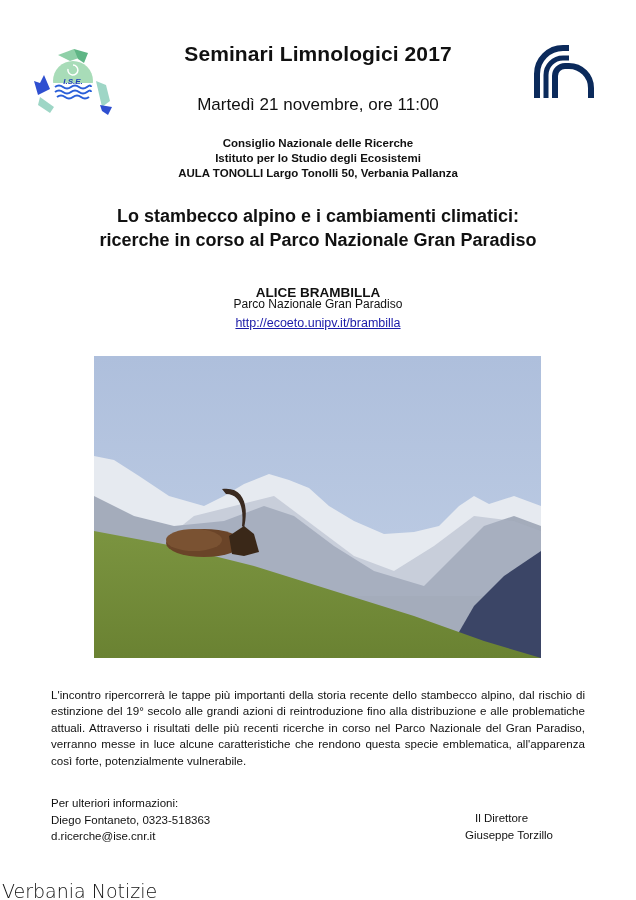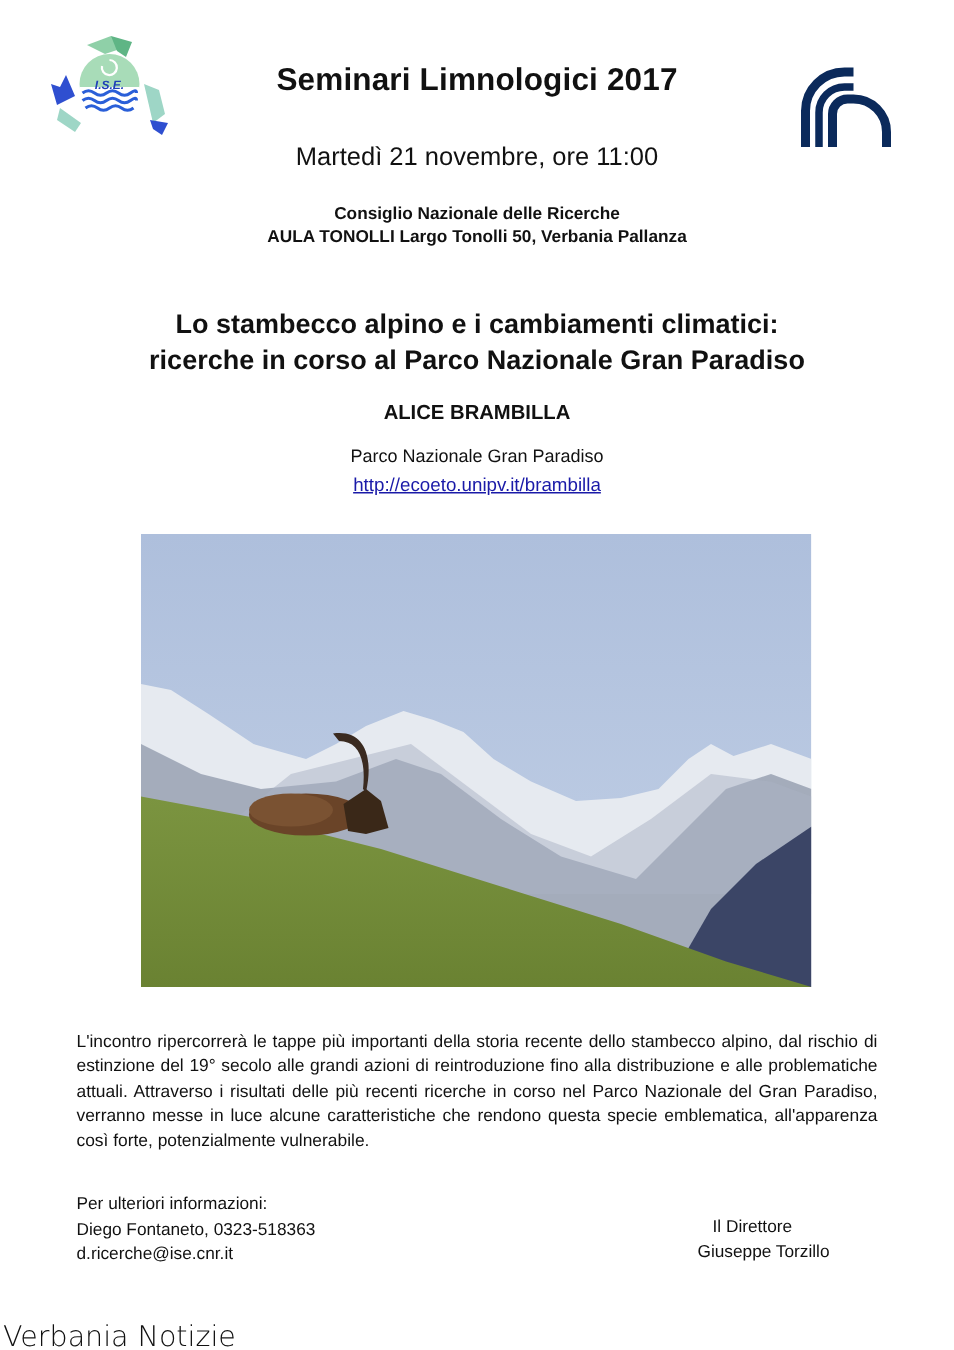--- a/index.html
+++ b/index.html
@@ -4,32 +4,32 @@
 <style>
   html, body { margin: 0; padding: 0; background: #ffffff; }
   body { width: 636px; height: 900px; position: relative; overflow: hidden;
          font-family: "Liberation Sans", "DejaVu Sans", sans-serif; color: #111; }
   .abs { position: absolute; }
   .center { left: 0; width: 636px; text-align: center; }
   .title { top: 42px; font-size: 21px; font-weight: bold; letter-spacing: 0.1px; }
   .date { top: 95px; font-size: 17px; }
   .inst { top: 136px; font-size: 11.5px; line-height: 15px; font-weight: bold; }
   .talk { top: 204px; font-size: 18px; font-weight: bold; line-height: 24px; }
-  .speaker-name { top: 267px; font-size: 13.5px; font-weight: bold; }
+  .speaker-name { top: 285px; font-size: 13.5px; font-weight: bold; }
   .speaker-aff { top: 297px; font-size: 12px; }
   .speaker-link { top: 316px; font-size: 12.5px; color: #1a1aa8; text-decoration: underline; }
   .photo { left: 94px; top: 356px; width: 447px; height: 302px; overflow: hidden; }
   .abstract { left: 51px; top: 687px; width: 534px; font-size: 11.6px; line-height: 16.4px;
               text-align: justify; }
   .contact { left: 51px; top: 795px; font-size: 11.5px; line-height: 16.5px; }
   .director { left: 465px; top: 810px; font-size: 11.5px; line-height: 16.5px; }
   .director .l1 { padding-left: 10px; }
   .footer { left: 2px; top: 880px; font-family: "DejaVu Sans", sans-serif; font-size: 19px;
             color: #111; font-weight: 300; }
-  .logo-left { left: 30px; top: 20px; width: 86px; height: 72px; text-align: right; }
+  .logo-left { left: 30px; top: 45px; width: 86px; height: 72px; text-align: right; }
   .logo-right { left: 533px; top: 44px; width: 62px; height: 56px; }
 </style>
 </head>
 <body>
 
 <div class="abs logo-left">
   <svg width="86" height="72" viewBox="0 0 86 72">
     <path d="M28 10 L44 4 L52 12 L40 16 Z" fill="#8fd0a8"></path>
     <path d="M44 4 L58 8 L54 18 L48 14 Z" fill="#5fb585"></path>
     <circle cx="43" cy="36" r="20" fill="#a8dcb8"></circle>
@@ -52,20 +52,21 @@
     <path d="M13 54 L13 31 A17 17 0 0 1 30 14 L36 14" stroke="#0b2a5b" stroke-width="5" fill="none"></path>
     <path d="M22 54 L22 32 A10 10 0 0 1 32 22 L36 22 A22 22 0 0 1 58 44 L58 54" stroke="#0b2a5b" stroke-width="6" fill="none"></path>
   </svg>
 </div>
 
 <div class="abs center title">Seminari Limnologici 2017</div>
 <div class="abs center date">Martedì 21 novembre, ore 11:00</div>
 
 <div class="abs center inst">
   <div>Consiglio Nazionale delle Ricerche</div>
+  <div>Istituto per lo Studio degli Ecosistemi</div>
   <div>AULA TONOLLI Largo Tonolli 50, Verbania Pallanza</div>
 </div>
 
 <div class="abs center talk">
   <div>Lo stambecco alpino e i cambiamenti climatici:</div>
   <div>ricerche in corso al Parco Nazionale Gran Paradiso</div>
 </div>
 
 <div class="abs center speaker-name">ALICE BRAMBILLA</div>
 <div class="abs center speaker-aff">Parco Nazionale Gran Paradiso</div>

